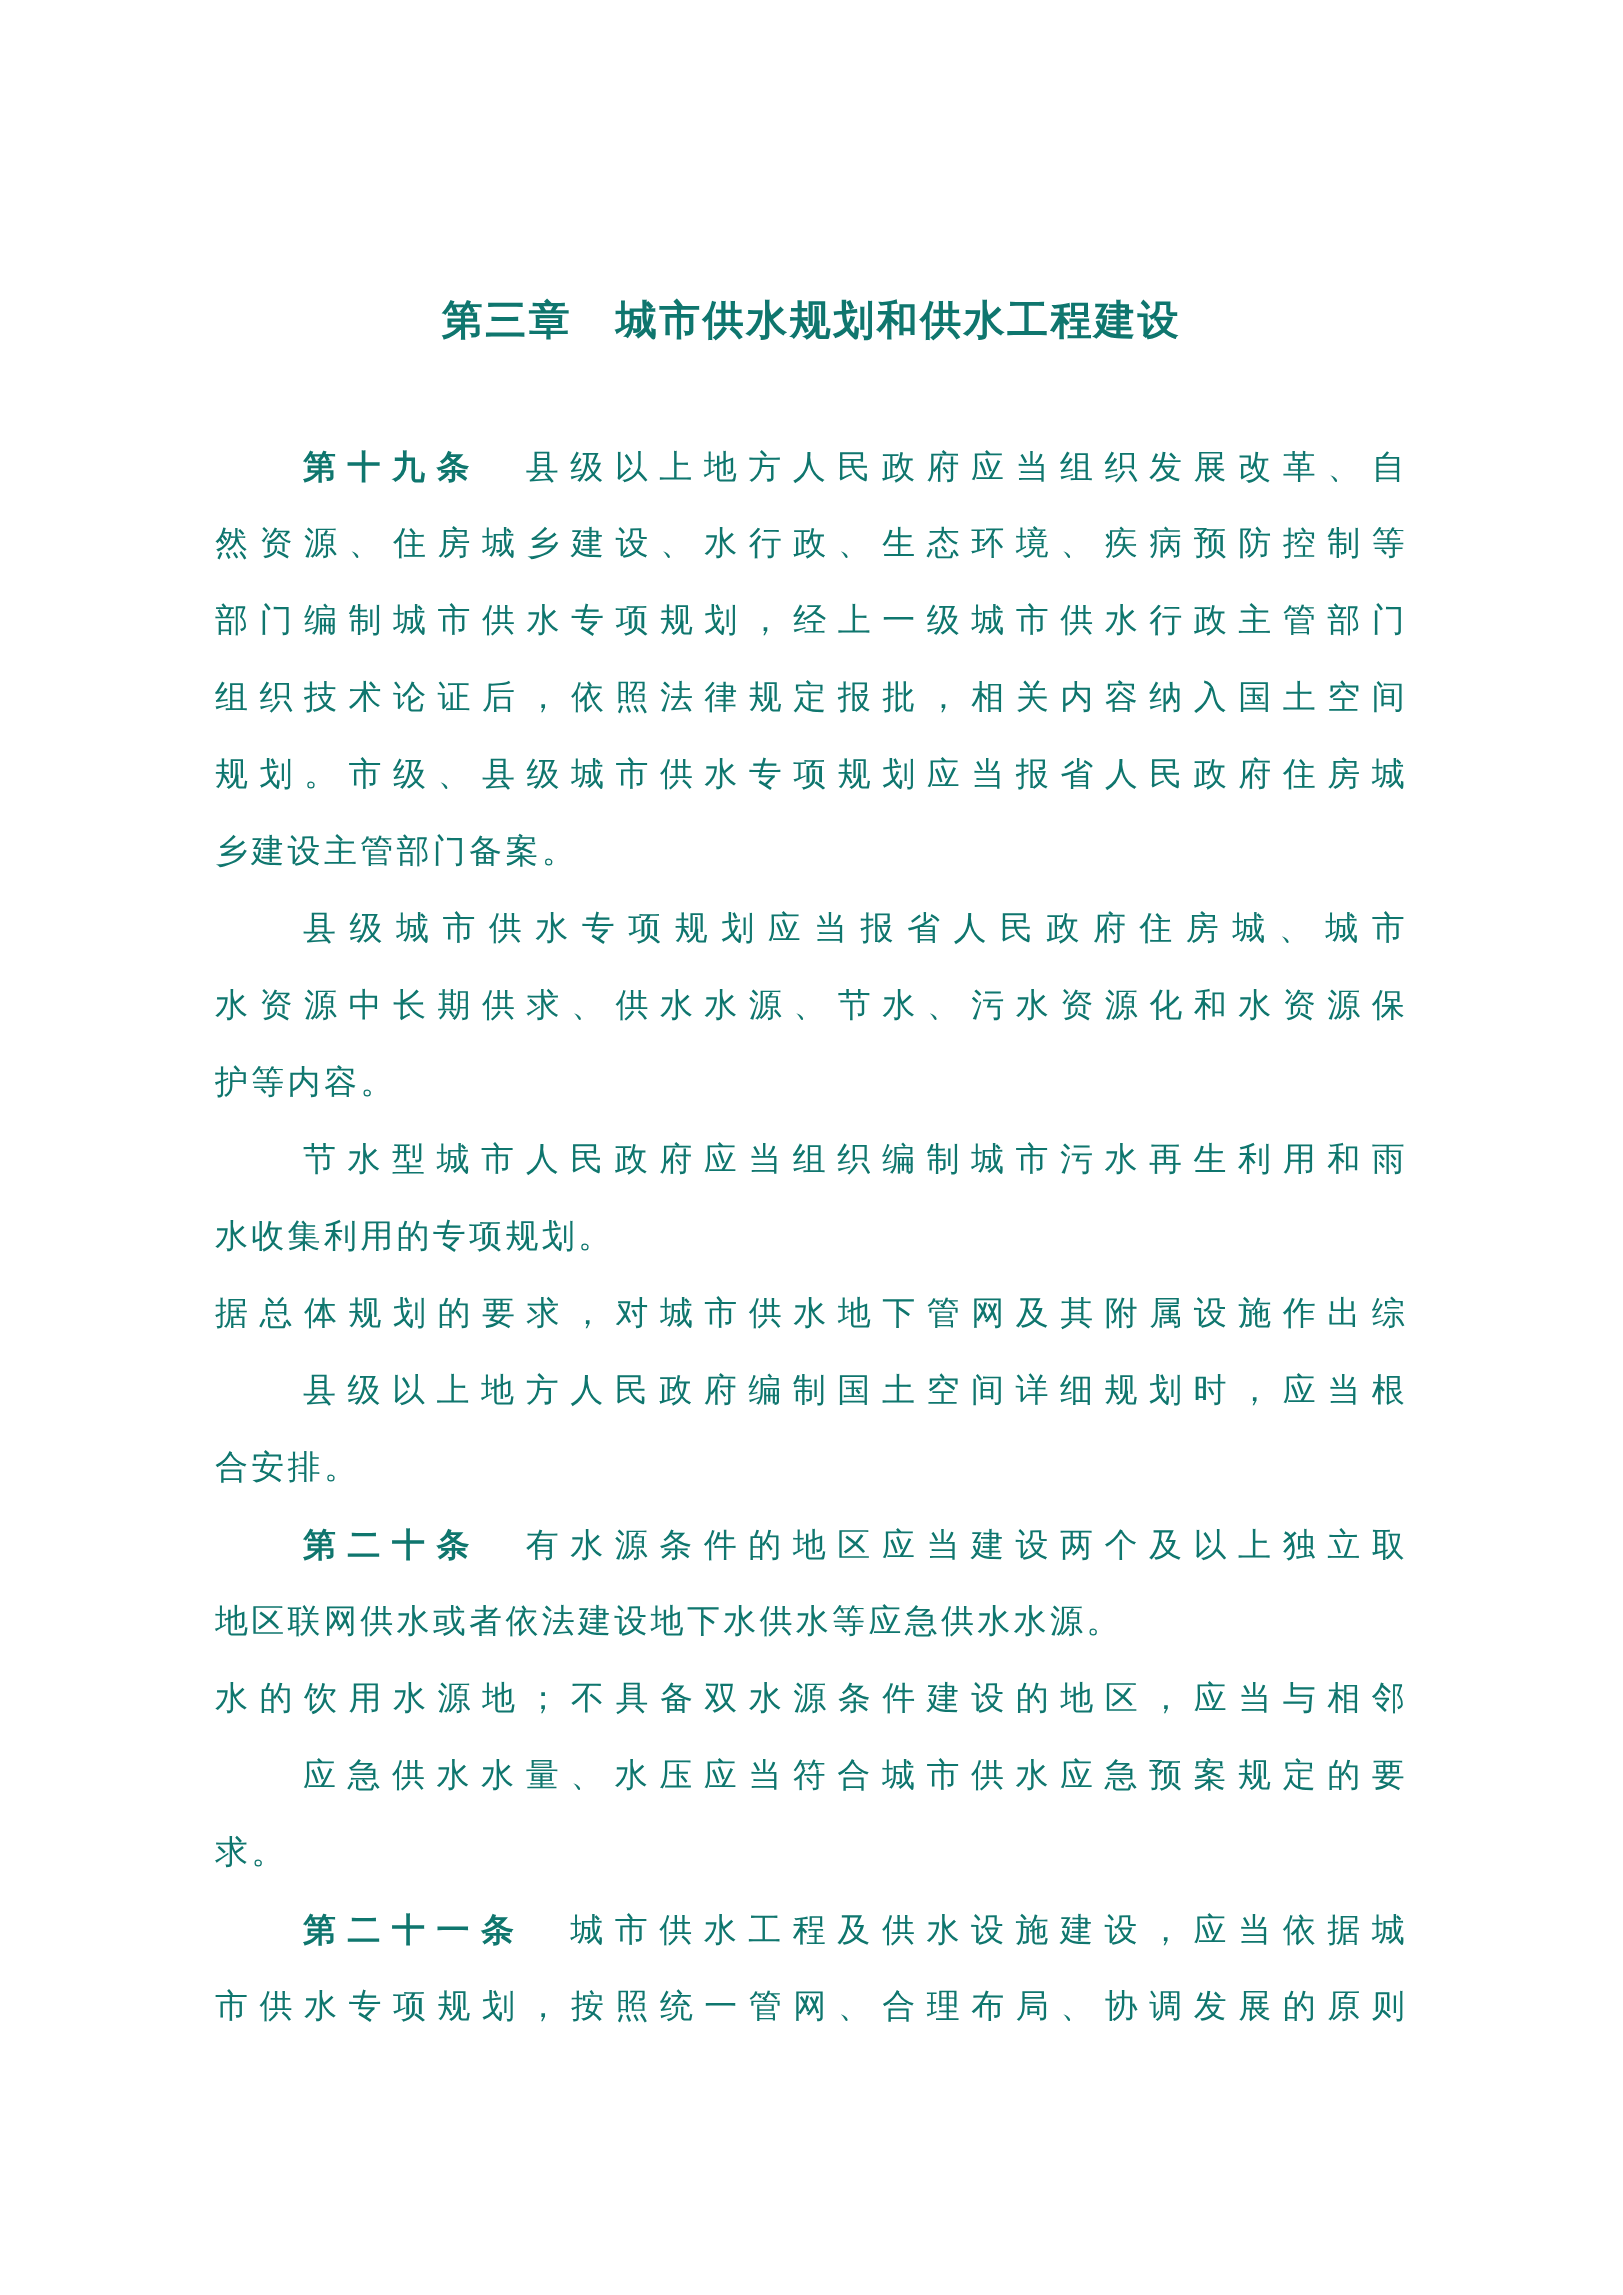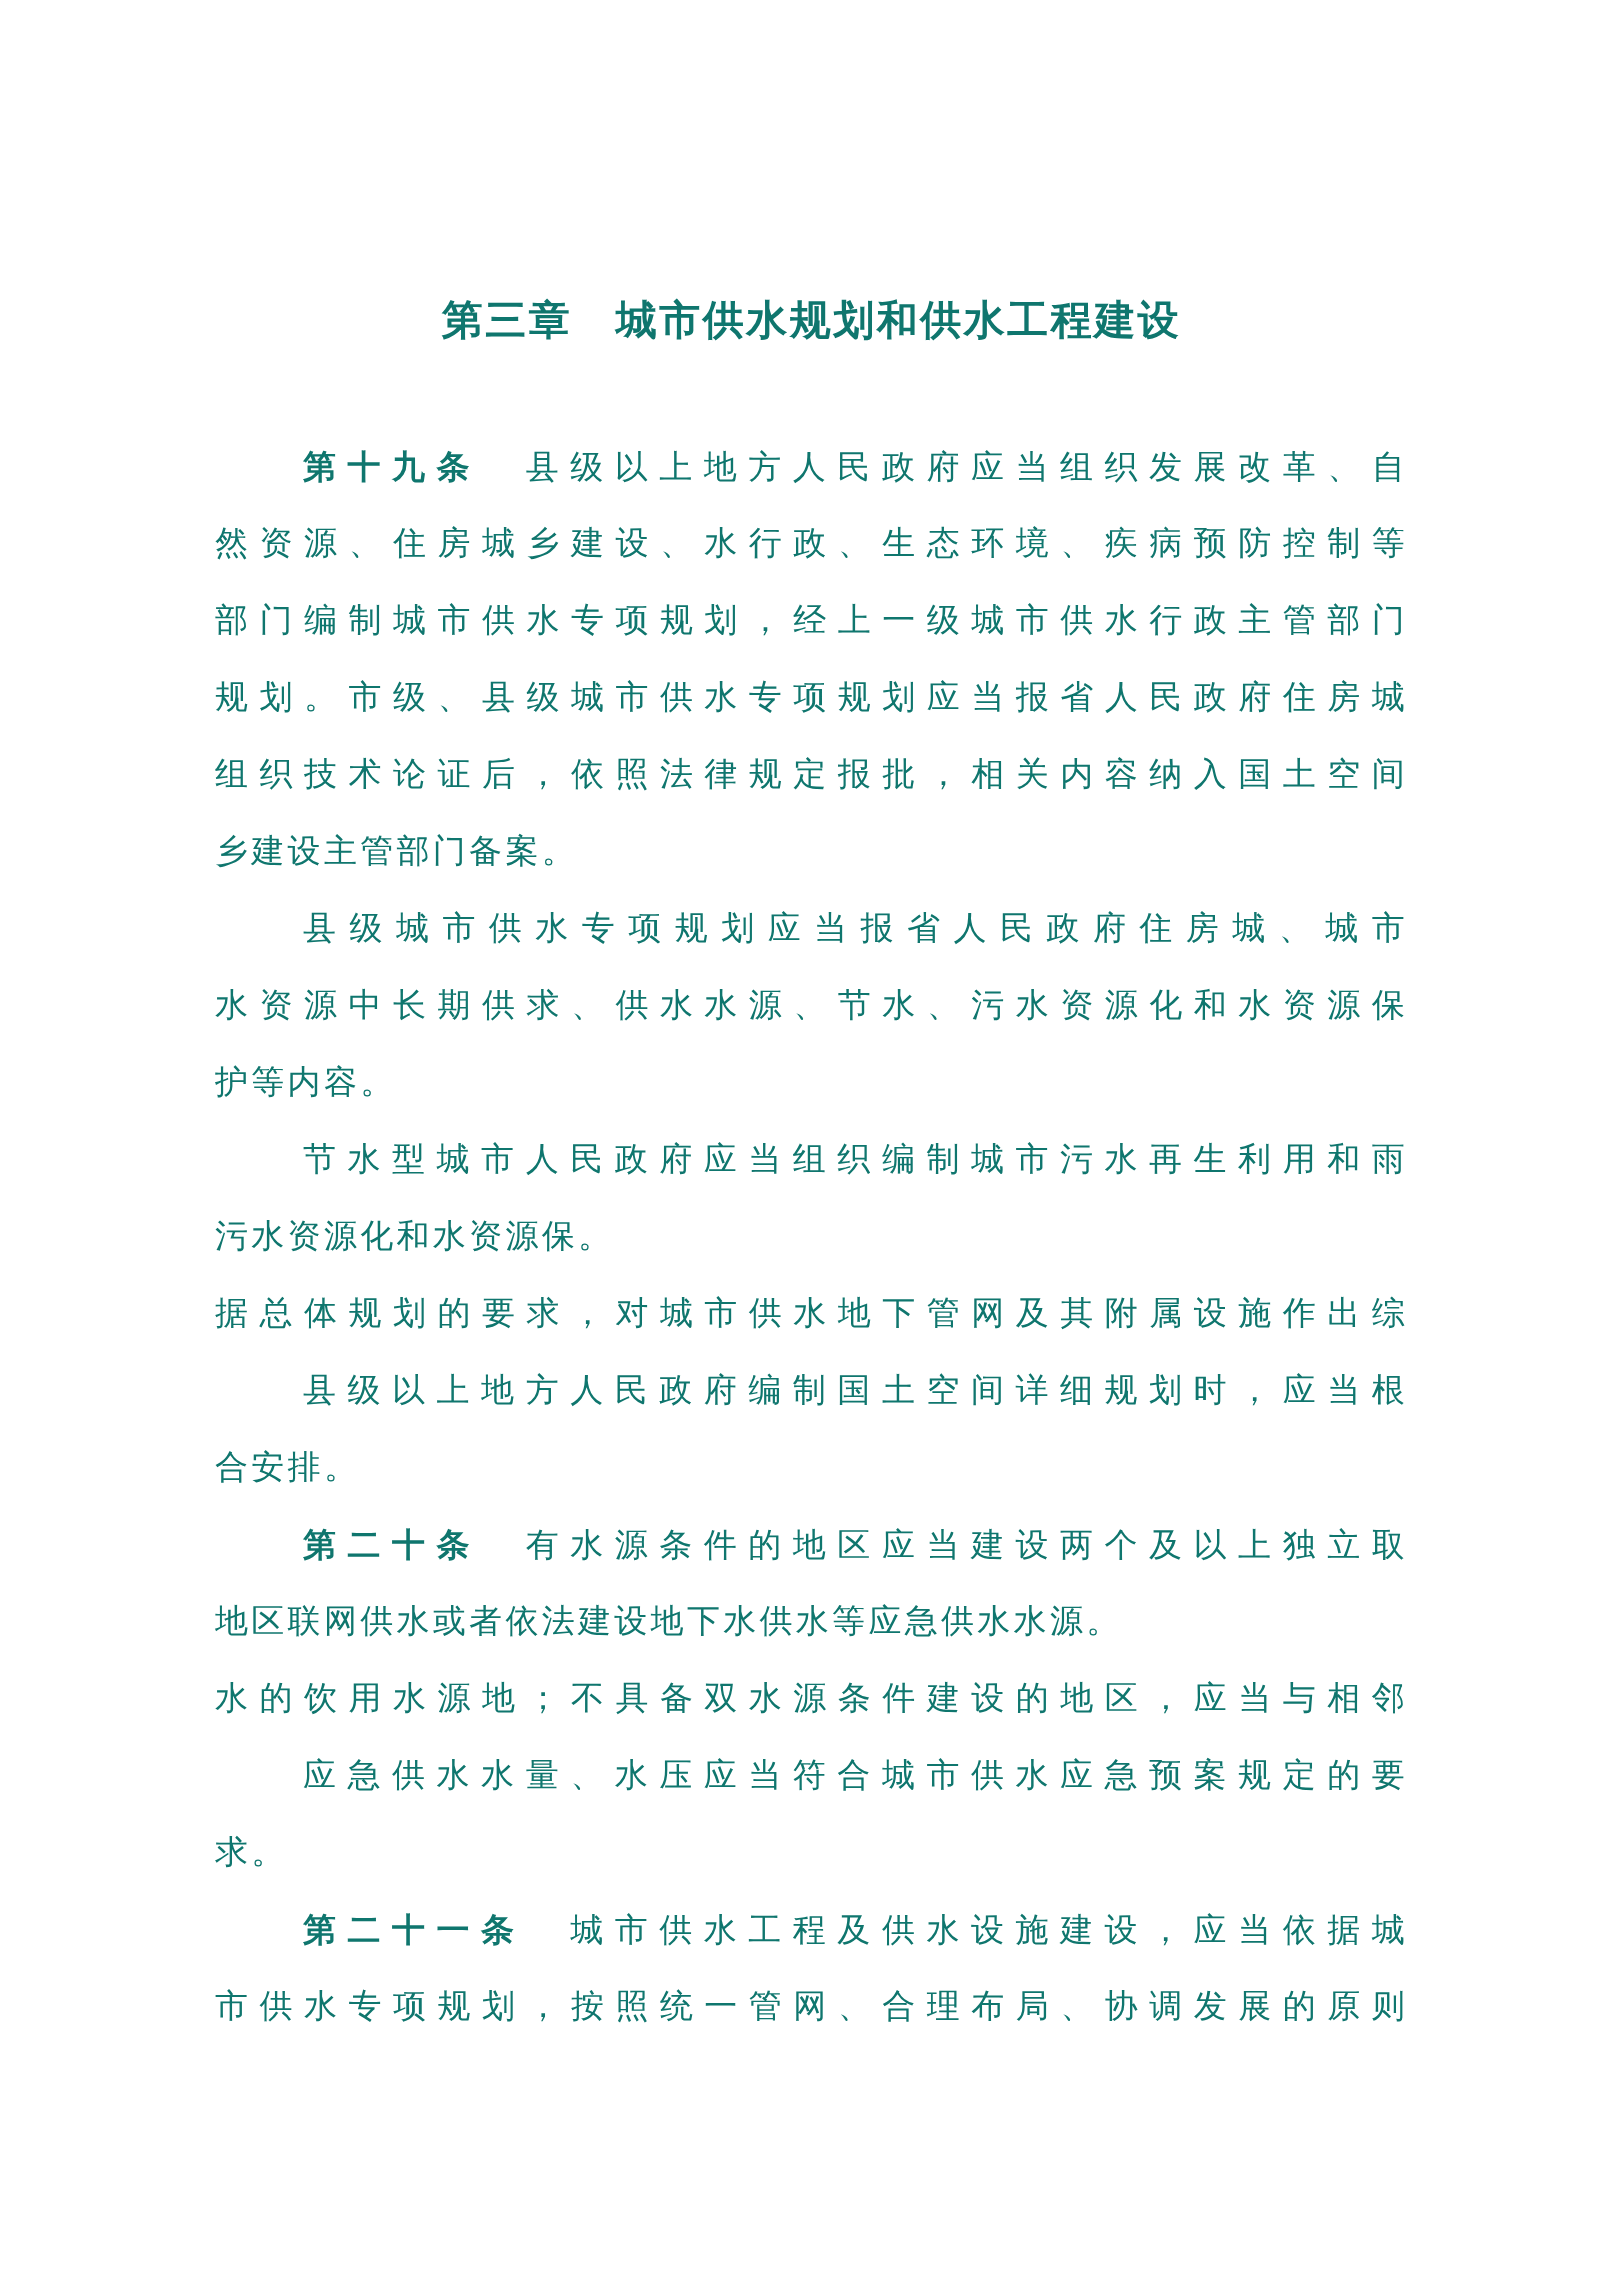--- a/index.html
+++ b/index.html
@@ -57,35 +57,35 @@
     <div class="chapter-title">第三章　城市供水规划和供水工程建设</div>
 
     <div class="body-text">
 
       <div class="line indent"><span class="art">第十九条</span><span>　县级以上地方人民政府应当组织发展改革、自</span></div>
 
       <div class="line"><span>然资源、住房城乡建设、水行政、生态环境、疾病预防控制等</span></div>
 
       <div class="line"><span>部门编制城市供水专项规划，经上一级城市供水行政主管部门</span></div>
 
+      <div class="line"><span>组织技术论证后，依照法律规定报批，相关内容纳入国土空间</span></div>
+
       <div class="line"><span>规划。市级、县级城市供水专项规划应当报省人民政府住房城</span></div>
-
-      <div class="line"><span>组织技术论证后，依照法律规定报批，相关内容纳入国土空间</span></div>
 
       <div class="line end"><span>乡建设主管部门备案。</span></div>
 
       <div class="line indent"><span>县级城市供水专项规划应当报省人民政府住房城、城市</span></div>
 
       <div class="line"><span>水资源中长期供求、供水水源、节水、污水资源化和水资源保</span></div>
 
       <div class="line end"><span>护等内容。</span></div>
 
       <div class="line indent"><span>节水型城市人民政府应当组织编制城市污水再生利用和雨</span></div>
 
-      <div class="line end"><span>污水资源化和水资源保。</span></div>
+      <div class="line end"><span>水收集利用的专项规划。</span></div>
 
       <div class="line"><span>据总体规划的要求，对城市供水地下管网及其附属设施作出综</span></div>
 
       <div class="line indent"><span>县级以上地方人民政府编制国土空间详细规划时，应当根</span></div>
 
       <div class="line end"><span>合安排。</span></div>
 
       <div class="line indent"><span class="art">第二十条</span><span>　有水源条件的地区应当建设两个及以上独立取</span></div>
 
       <div class="line end"><span>地区联网供水或者依法建设地下水供水等应急供水水源。</span></div>

